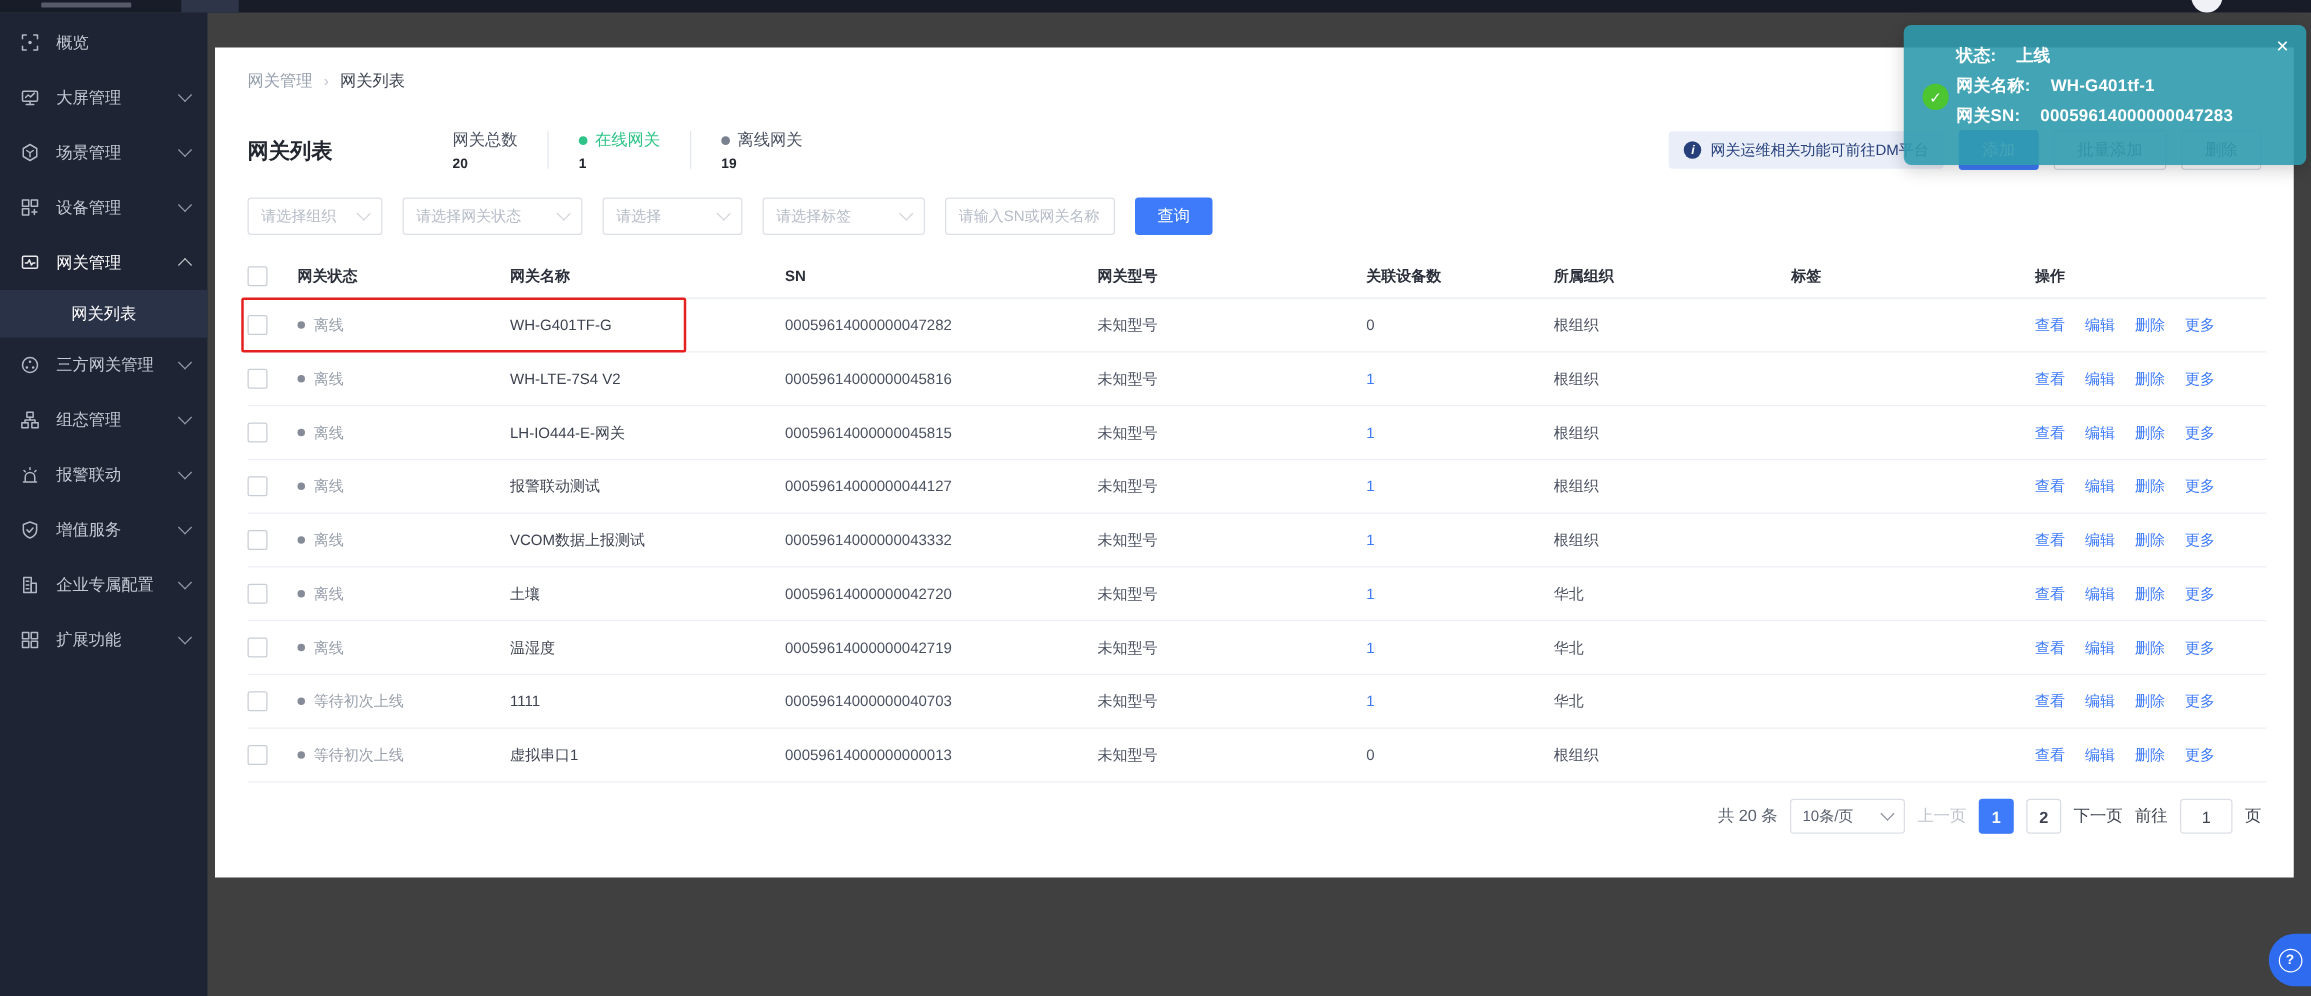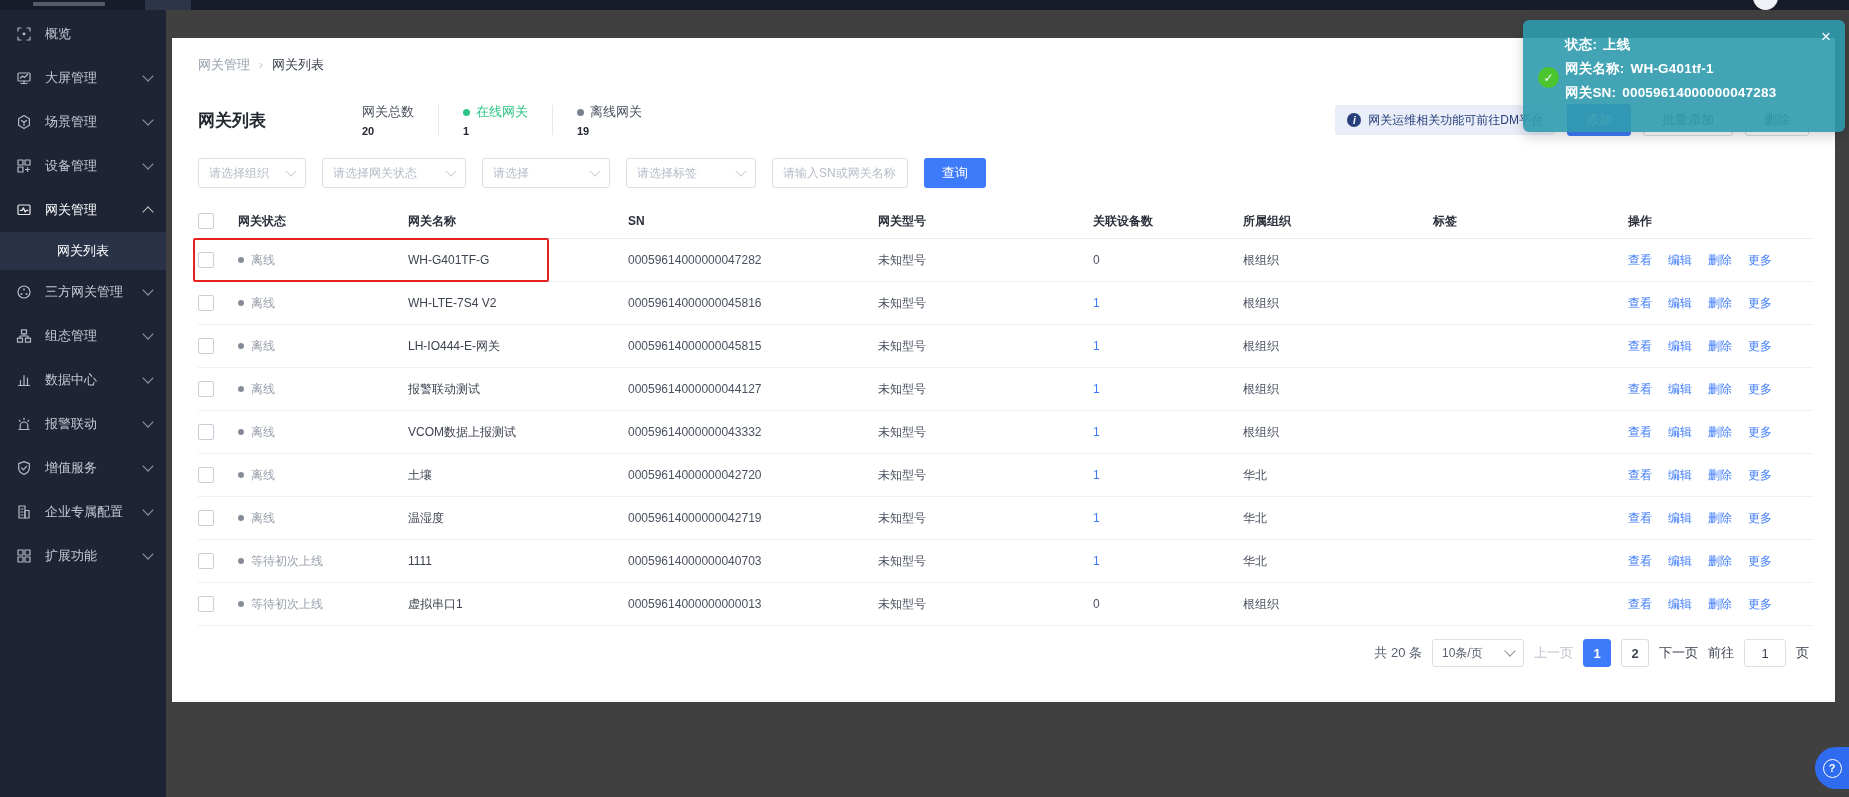--- a/index.html
+++ b/index.html
@@ -79,21 +79,21 @@
   .psize{width:92px;height:28px;box-sizing:border-box;border:1px solid #dcdfe6;border-radius:3px;display:flex;align-items:center;justify-content:space-between;padding:0 9px;font-size:12px;color:#5a6170;cursor:pointer;}
   .pg-prev{color:#bec3cd;}
   .pg-next,.pg-goto,.pg-unit{color:#3d4350;}
   .page-btn{min-width:28px;height:28px;box-sizing:border-box;border:1px solid #d8dce4;border-radius:3px;background:#fff;display:flex;align-items:center;justify-content:center;font-size:13px;font-weight:bold;color:#3d4350;cursor:pointer;}
   .page-btn.active{background:#3e7bfa;border-color:#3e7bfa;color:#fff;}
   .goto-input{width:42px;height:28px;box-sizing:border-box;border:1px solid #dcdfe6;border-radius:3px;text-align:center;font-size:13px;color:#3d4350;font-family:inherit;}
 
   
   .toast{position:absolute;left:1523px;top:20px;width:322px;height:112px;background:rgba(47,154,173,.9);border-radius:6px;z-index:20;color:#fff;box-shadow:0 4px 14px rgba(0,0,0,.18);}
   .toast-body{padding:13px 0 0 42px;font-size:13.5px;font-weight:600;line-height:24px;letter-spacing:.2px;}
-  .toast-line{display:flex;gap:6px;white-space:nowrap;text-align:center;}
+  .toast-line{display:flex;gap:16px;white-space:nowrap;text-align:center;}
   .toast-check{position:absolute;left:15px;top:47px;width:21px;height:21px;border-radius:50%;background:#4cc531;display:flex;align-items:center;justify-content:center;font-size:12px;color:#fff;font-weight:bold;}
   .toast-close{position:absolute;top:8px;right:14px;font-size:17px;line-height:17px;color:#fff;cursor:pointer;font-weight:normal;}
 
   .help-btn{position:absolute;right:0;bottom:8px;width:34px;height:42px;background:#2e6bef;border-radius:21px 0 0 21px;display:flex;align-items:center;justify-content:center;z-index:15;cursor:pointer;}
   .help-icon{width:17px;height:17px;border:1.6px solid #fff;border-radius:50%;color:#fff;font-size:11px;font-weight:bold;display:flex;align-items:center;justify-content:center;}
 </style>
 </head>
 <body>
 
 <div class="screen">
@@ -175,29 +175,20 @@
         <div class="side-item">
           <span class="icon">
             <svg width="16" height="16" viewBox="0 0 16 16" fill="none" stroke="currentColor" stroke-width="1.2" stroke-linecap="round" stroke-linejoin="round">
               <rect x="5.5" y="1.8" width="5" height="4"></rect>
               <rect x="1.5" y="10.2" width="5" height="4"></rect>
               <rect x="9.5" y="10.2" width="5" height="4"></rect>
               <path d="M8 5.8V8M4 10.2V8h8v2.2"></path>
             </svg>
           </span>
           <span class="lbl">组态管理</span>
-          <span class="chev down"></span>
-        </div>
-        <div class="side-item">
-          <span class="icon">
-            <svg width="16" height="16" viewBox="0 0 16 16" fill="none" stroke="currentColor" stroke-width="1.2" stroke-linecap="round" stroke-linejoin="round">
-              <path d="M2.5 13.5h11M4.5 13V8.5M8 13V3.5M11.5 13V6"></path>
-            </svg>
-          </span>
-          <span class="lbl">数据中心</span>
           <span class="chev down"></span>
         </div>
         <div class="side-item">
           <span class="icon">
             <svg width="16" height="16" viewBox="0 0 16 16" fill="none" stroke="currentColor" stroke-width="1.2" stroke-linecap="round" stroke-linejoin="round">
               <path d="M4.2 12.5V9.8a3.8 3.8 0 0 1 7.6 0v2.7M2.8 13.5h10.4M8 2.2v1.4M3.2 4.4l1 1M12.8 4.4l-1 1"></path>
             </svg>
           </span>
           <span class="lbl">报警联动</span>
           <span class="chev down"></span>
@@ -289,21 +280,21 @@
 
         <div class="filter-row">
           <div class="select" style="width:108px">
             <span>请选择组织</span>
               <span class="chev down"></span>
           </div>
           <div class="select" style="width:144px">
             <span>请选择网关状态</span>
               <span class="chev down"></span>
           </div>
-          <div class="select" style="width:128px">
+          <div class="select" style="width:112px">
             <span>请选择</span>
               <span class="chev down"></span>
           </div>
           <div class="select" style="width:130px">
             <span>请选择标签</span>
               <span class="chev down"></span>
           </div>
           <input class="search-input" placeholder="请输入SN或网关名称" style="">
           <button class="btn-search">查询</button>
         </div>

